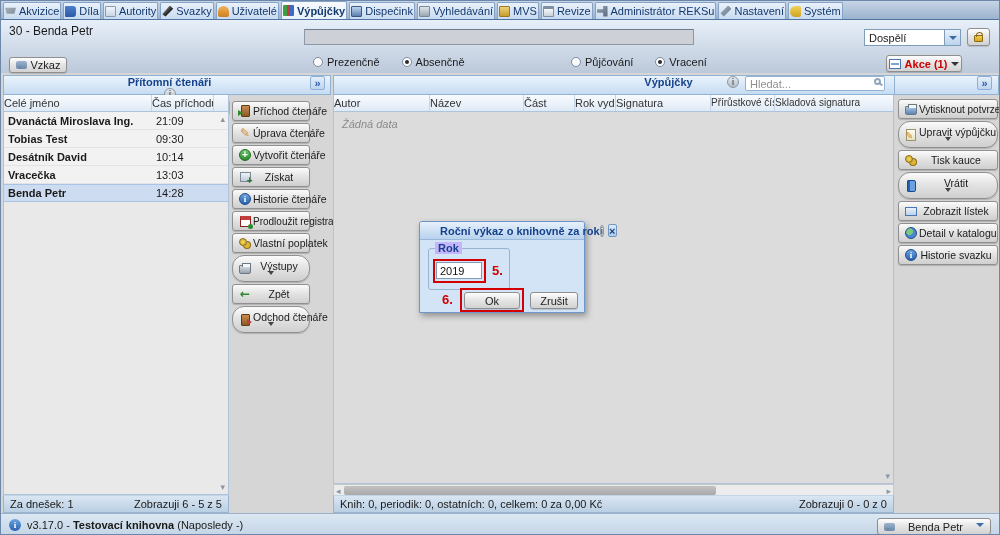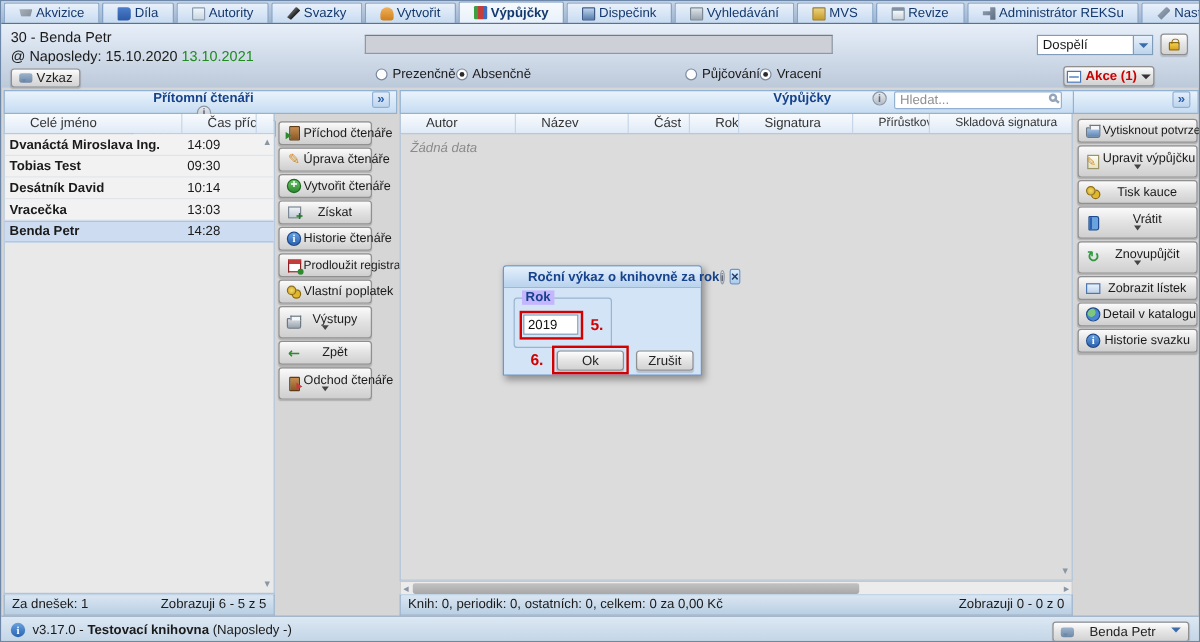--- a/index.html
+++ b/index.html
@@ -6,21 +6,21 @@
   html,body { background:#888; }
   .screen {
     position:relative; width:1000px; height:535px; overflow:hidden;
     font-family:"Liberation Sans","DejaVu Sans",sans-serif; font-size:11px; color:#222;
     background:#d6d6d6; border:1px solid #6c87a8;
   }
   
   .tabbar { position:absolute; left:0; top:0; width:1000px; height:19px;
     background:linear-gradient(#c6d4e6,#9cb3ce); border-bottom:1px solid #50749f;
     display:flex; align-items:flex-end; padding-left:2px; gap:2px; }
-  .tab { display:flex; align-items:center; gap:3px; height:17px; padding:0 12px;
+  .tab { display:flex; align-items:center; gap:3px; height:17px; padding:0 1px;
     background:linear-gradient(#e9f1fb,#c8dbf1); border:1px solid #84a3c6; border-bottom:none;
     border-radius:2px 2px 0 0; color:#14396e; white-space:nowrap; cursor:default; }
   .tab.active { background:linear-gradient(#f7fafd,#e8f1fa); font-weight:bold; height:18px; }
   .ticon { width:11px; height:11px; display:inline-block; border-radius:1px; flex:0 0 auto; }
   .ti-cart{background:linear-gradient(135deg,#aab4be,#7c8894);clip-path:polygon(0 20%,100% 20%,85% 75%,15% 75%,0 20%);}
   .ti-book{background:linear-gradient(#4d7ecb,#2c5aa6);border-radius:1px 3px 3px 1px;}
   .ti-card{background:linear-gradient(#f2f6fa,#c9d6e4);border:1px solid #8a9cb0;}
   .ti-pen{background:linear-gradient(135deg,#555 40%,#222 60%);clip-path:polygon(0 80%,70% 0,100% 30%,30% 100%);}
   .ti-users{background:linear-gradient(#f0b25a,#d07f1e);border-radius:50% 50% 2px 2px;}
   .ti-books{background:linear-gradient(90deg,#3f9e3f 33%,#c43d3d 33%,#c43d3d 66%,#3b6cc0 66%);border-radius:1px;}
@@ -39,21 +39,21 @@
   .lastvisit .d-old { color:#1a1a1a; }
   .lastvisit .d-new { color:#1f8a1f; }
   .btn { display:flex; align-items:center; justify-content:center; gap:4px;
     background:linear-gradient(#fefefe,#e6e6e6 45%,#d2d2d2); border:1px solid #8f8f8f;
     border-radius:3px; color:#222; cursor:default; box-shadow:0 1px 1px rgba(0,0,0,.15); }
   .vzkaz { position:absolute; left:8px; top:37px; width:58px; height:16px; }
   .i-bubble { width:11px; height:8px; background:linear-gradient(#9db3cc,#6d88a8); border-radius:2px; position:relative; }
   .i-bubble::after { content:""; position:absolute; left:2px; bottom:-3px; border:3px solid transparent; border-top-color:#6d88a8; border-left-width:2px; border-right-width:2px; }
   .barcode { position:absolute; left:303px; top:9px; width:390px; height:16px;
     background:#cdd1d7; border:1px solid #8d98a8; border-top-color:#707c8e; padding:0 4px; font-size:11px; }
-  .radio-row { position:absolute; top:36px; display:flex; }
+  .radio-row { position:absolute; top:36px; display:flex; gap:22px; }
   .radio { display:flex; align-items:center; gap:4px; color:#1a1a1a; }
   .rb { width:10px; height:10px; border-radius:50%; background:#fdfdfd; border:1px solid #7a8aa0; position:relative; }
   .rb.on::after { content:""; position:absolute; left:2px; top:2px; width:4px; height:4px; border-radius:50%; background:#2a2a2a; }
   .select { position:absolute; left:863px; top:9px; width:97px; height:17px; background:#fff;
     border:1px solid #7f9db9; display:flex; align-items:center; }
   .select .sval { flex:1; padding-left:4px; color:#1a1a1a; }
   .select .sbtn { width:16px; height:15px; background:linear-gradient(#e8f1fb,#bcd3ec); border-left:1px solid #7f9db9; display:flex; align-items:center; justify-content:center; }
   .car { width:0; height:0; border:4px solid transparent; border-top:4px solid #3c6ca8; margin-top:4px; }
   .lockbtn { position:absolute; left:966px; top:8px; width:23px; height:18px; }
   .i-lock { width:9px; height:7px; background:linear-gradient(#f2cf4e,#d8a51e); border:1px solid #8c6a12; border-radius:1px; position:relative; margin-top:3px; }
@@ -77,40 +77,40 @@
   .search input { width:100%; height:15px; border:1px solid #93b1d1; border-radius:2px;
     padding:0 16px 0 4px; font-size:11px; font-family:inherit; color:#444; background:#fff; }
   .search input::placeholder { color:#909090; }
   .i-mag { position:absolute; right:4px; top:2px; width:7px; height:7px; border:2px solid #93a5ba; border-radius:50%; }
   .i-mag::after { content:""; position:absolute; right:-4px; bottom:-2px; width:5px; height:2px; background:#93a5ba; transform:rotate(40deg); }
   .collapse { width:15px; height:14px; background:linear-gradient(#e4eefa,#bdd5ef); border:1px solid #8fb0d4;
     border-radius:2px; color:#2d5fa8; font-weight:bold; display:flex; align-items:center; justify-content:center; }
   .collapse::after { content:"»"; font-size:11px; line-height:10px; }
   .tblhead { position:absolute; height:17px; background:linear-gradient(#f8fbfe,#dfeaf6);
     border:1px solid #aec4da; border-top:none; display:flex; color:#333; }
-  .th { border-right:1px solid #c6d6e8; padding:2px 0 0 21px; white-space:nowrap; overflow:hidden; }
+  .th { border-right:1px solid #c6d6e8; padding:2px 0 0 0; white-space:nowrap; overflow:hidden; }
   .tbody { position:absolute; background:#e9e9e9; border:1px solid #aec4da; border-top:none; }
   .trow { display:flex; height:18px; align-items:center; background:#f2f2f2; border-bottom:1px solid #e0e4e8; }
   .trow .name { width:148px; padding-left:4px; font-weight:bold; color:#1a1a1a; white-space:nowrap; overflow:hidden; }
   .trow .time { width:62px; padding-left:4px; color:#1a1a1a; }
   .trow.sel { background:#cddcf0; border-top:1px solid #a9c4e4; border-bottom:1px solid #a9c4e4; }
   .empty { position:absolute; color:#8a8a8a; }
   .pfoot { position:absolute; height:18px; background:linear-gradient(#dae6f2,#b9cfe3);
     border:1px solid #9ab4d0; border-top:1px solid #c2d4e6; display:flex; align-items:center;
     justify-content:space-between; padding:0 6px; color:#1a1a1a; }
   .arrglyph { font-family:"DejaVu Sans",sans-serif; color:#8a96a4; font-size:9px; position:absolute; }
   
   .hscroll { position:absolute; height:12px; background:#ececec; border:1px solid #c8c8c8; display:flex; align-items:center; }
   .hthumb { position:absolute; left:10px; top:1px; width:372px; height:9px; background:linear-gradient(#c2c2c2,#a8a8a8); border-radius:2px; }
   
   .btncol { position:absolute; display:flex; flex-direction:column; gap:2px; }
   .tb { width:100%; height:20px; display:flex; align-items:center;
     background:linear-gradient(#fbfbfb,#e4e4e4 45%,#cfcfcf); border:1px solid #909090;
     border-radius:3px; box-shadow:0 1px 1px rgba(0,0,0,.18); position:relative; }
-  .tb.tall { height:27px; }
+  .tb.tall { height:27px;border-radius:12px; }
   .tb .icon { position:absolute; left:5px; }
   .tb-label { flex:1; text-align:center; padding:0 4px 0 20px; color:#1a1a1a; white-space:nowrap; font-size:10.5px; }
   .tb .caret-dn { position:absolute; left:50%; bottom:3px; width:0; height:0; margin-left:-3px;
     border:3px solid transparent; border-top:4px solid #444; }
   .tb.tall .tb-label { padding-top:0; margin-top:-6px; }
   
   .icon { width:14px; height:14px; display:inline-flex; align-items:center; justify-content:center; }
   .i-door { width:9px; height:12px; background:linear-gradient(#c98c4e,#8a5a26); border:1px solid #5e3c16; border-radius:1px; position:relative; }
   .i-door::after { content:""; position:absolute; left:-4px; top:4px; border:3px solid transparent; border-left:5px solid #2e8a2e; }
   .i-door.out::after { border-left-color:#c43d3d; left:5px; }
@@ -186,21 +186,21 @@
     <div class="tab">
         <span class="ticon ti-card"></span>
         <span>Autority</span>
       </div>
     <div class="tab">
         <span class="ticon ti-pen"></span>
         <span>Svazky</span>
       </div>
     <div class="tab">
         <span class="ticon ti-users"></span>
-        <span>Vytvořit</span>
+        <span>Uživatelé</span>
       </div>
     <div class="tab active">
         <span class="ticon ti-books"></span>
         <span>Výpůjčky</span>
       </div>
     <div class="tab">
         <span class="ticon ti-monitor"></span>
         <span>Dispečink</span>
       </div>
     <div class="tab">
@@ -225,25 +225,20 @@
       </div>
     <div class="tab">
         <span class="ticon ti-key"></span>
         <span>Systém</span>
       </div>
 
   </div>
 
   <div class="hdr">
     <div class="reader-title">30 - Benda Petr</div>
-    <div class="lastvisit">
-      <span>@ Naposledy:</span>
-      <span class="d-old">15.10.2020</span>
-      <span class="d-new">13.10.2021</span>
-    </div>
     <div class="btn vzkaz">
       <span class="i-bubble"></span>
       <span>Vzkaz</span>
     </div>
     <input class="barcode" value="" style="">
     <div class="radio-row" style="left:312px;">
       <span class="radio">
           <span class="rb"></span>
           <span>Prezenčně</span>
         </span>
@@ -287,21 +282,21 @@
     </span>
     <span class="collapse" style="position:absolute; right:5px;"></span>
   </div>
   <div class="tblhead" style="left:2px; top:94px; width:226px;">
     <span class="th" style="width:148px;"><span>Celé jméno</span></span>
     <span class="th" style="width:62px;"><span>Čas příchodu</span> </span>
   </div>
   <div class="tbody" style="left:2px; top:111px; width:226px; height:383px;">
     <div class="trow">
         <span class="name">Dvanáctá Miroslava Ing.</span>
-        <span class="time">14:09</span>
+        <span class="time">21:09</span>
       </div>
     <div class="trow">
         <span class="name">Tobias Test</span>
         <span class="time">09:30</span>
       </div>
     <div class="trow">
         <span class="name">Desátník David</span>
         <span class="time">10:14</span>
       </div>
     <div class="trow">
@@ -432,25 +427,20 @@
         <span class="icon">
           <span class="i-coins"></span>
         </span>
         <span class="tb-label">Tisk kauce</span>
       </div>
     <div class="tb tall">
         <span class="icon">
           <span class="i-bookblue"></span>
         </span>
         <span class="tb-label">Vrátit</span>
-        <span class="caret-dn"></span>
-      </div>
-    <div class="tb tall">
-        <span class="icon i-renew"></span>
-        <span class="tb-label">Znovupůjčit</span>
         <span class="caret-dn"></span>
       </div>
     <div class="tb">
         <span class="icon">
           <span class="i-slip"></span>
         </span>
         <span class="tb-label">Zobrazit lístek</span>
       </div>
     <div class="tb">
         <span class="icon">

